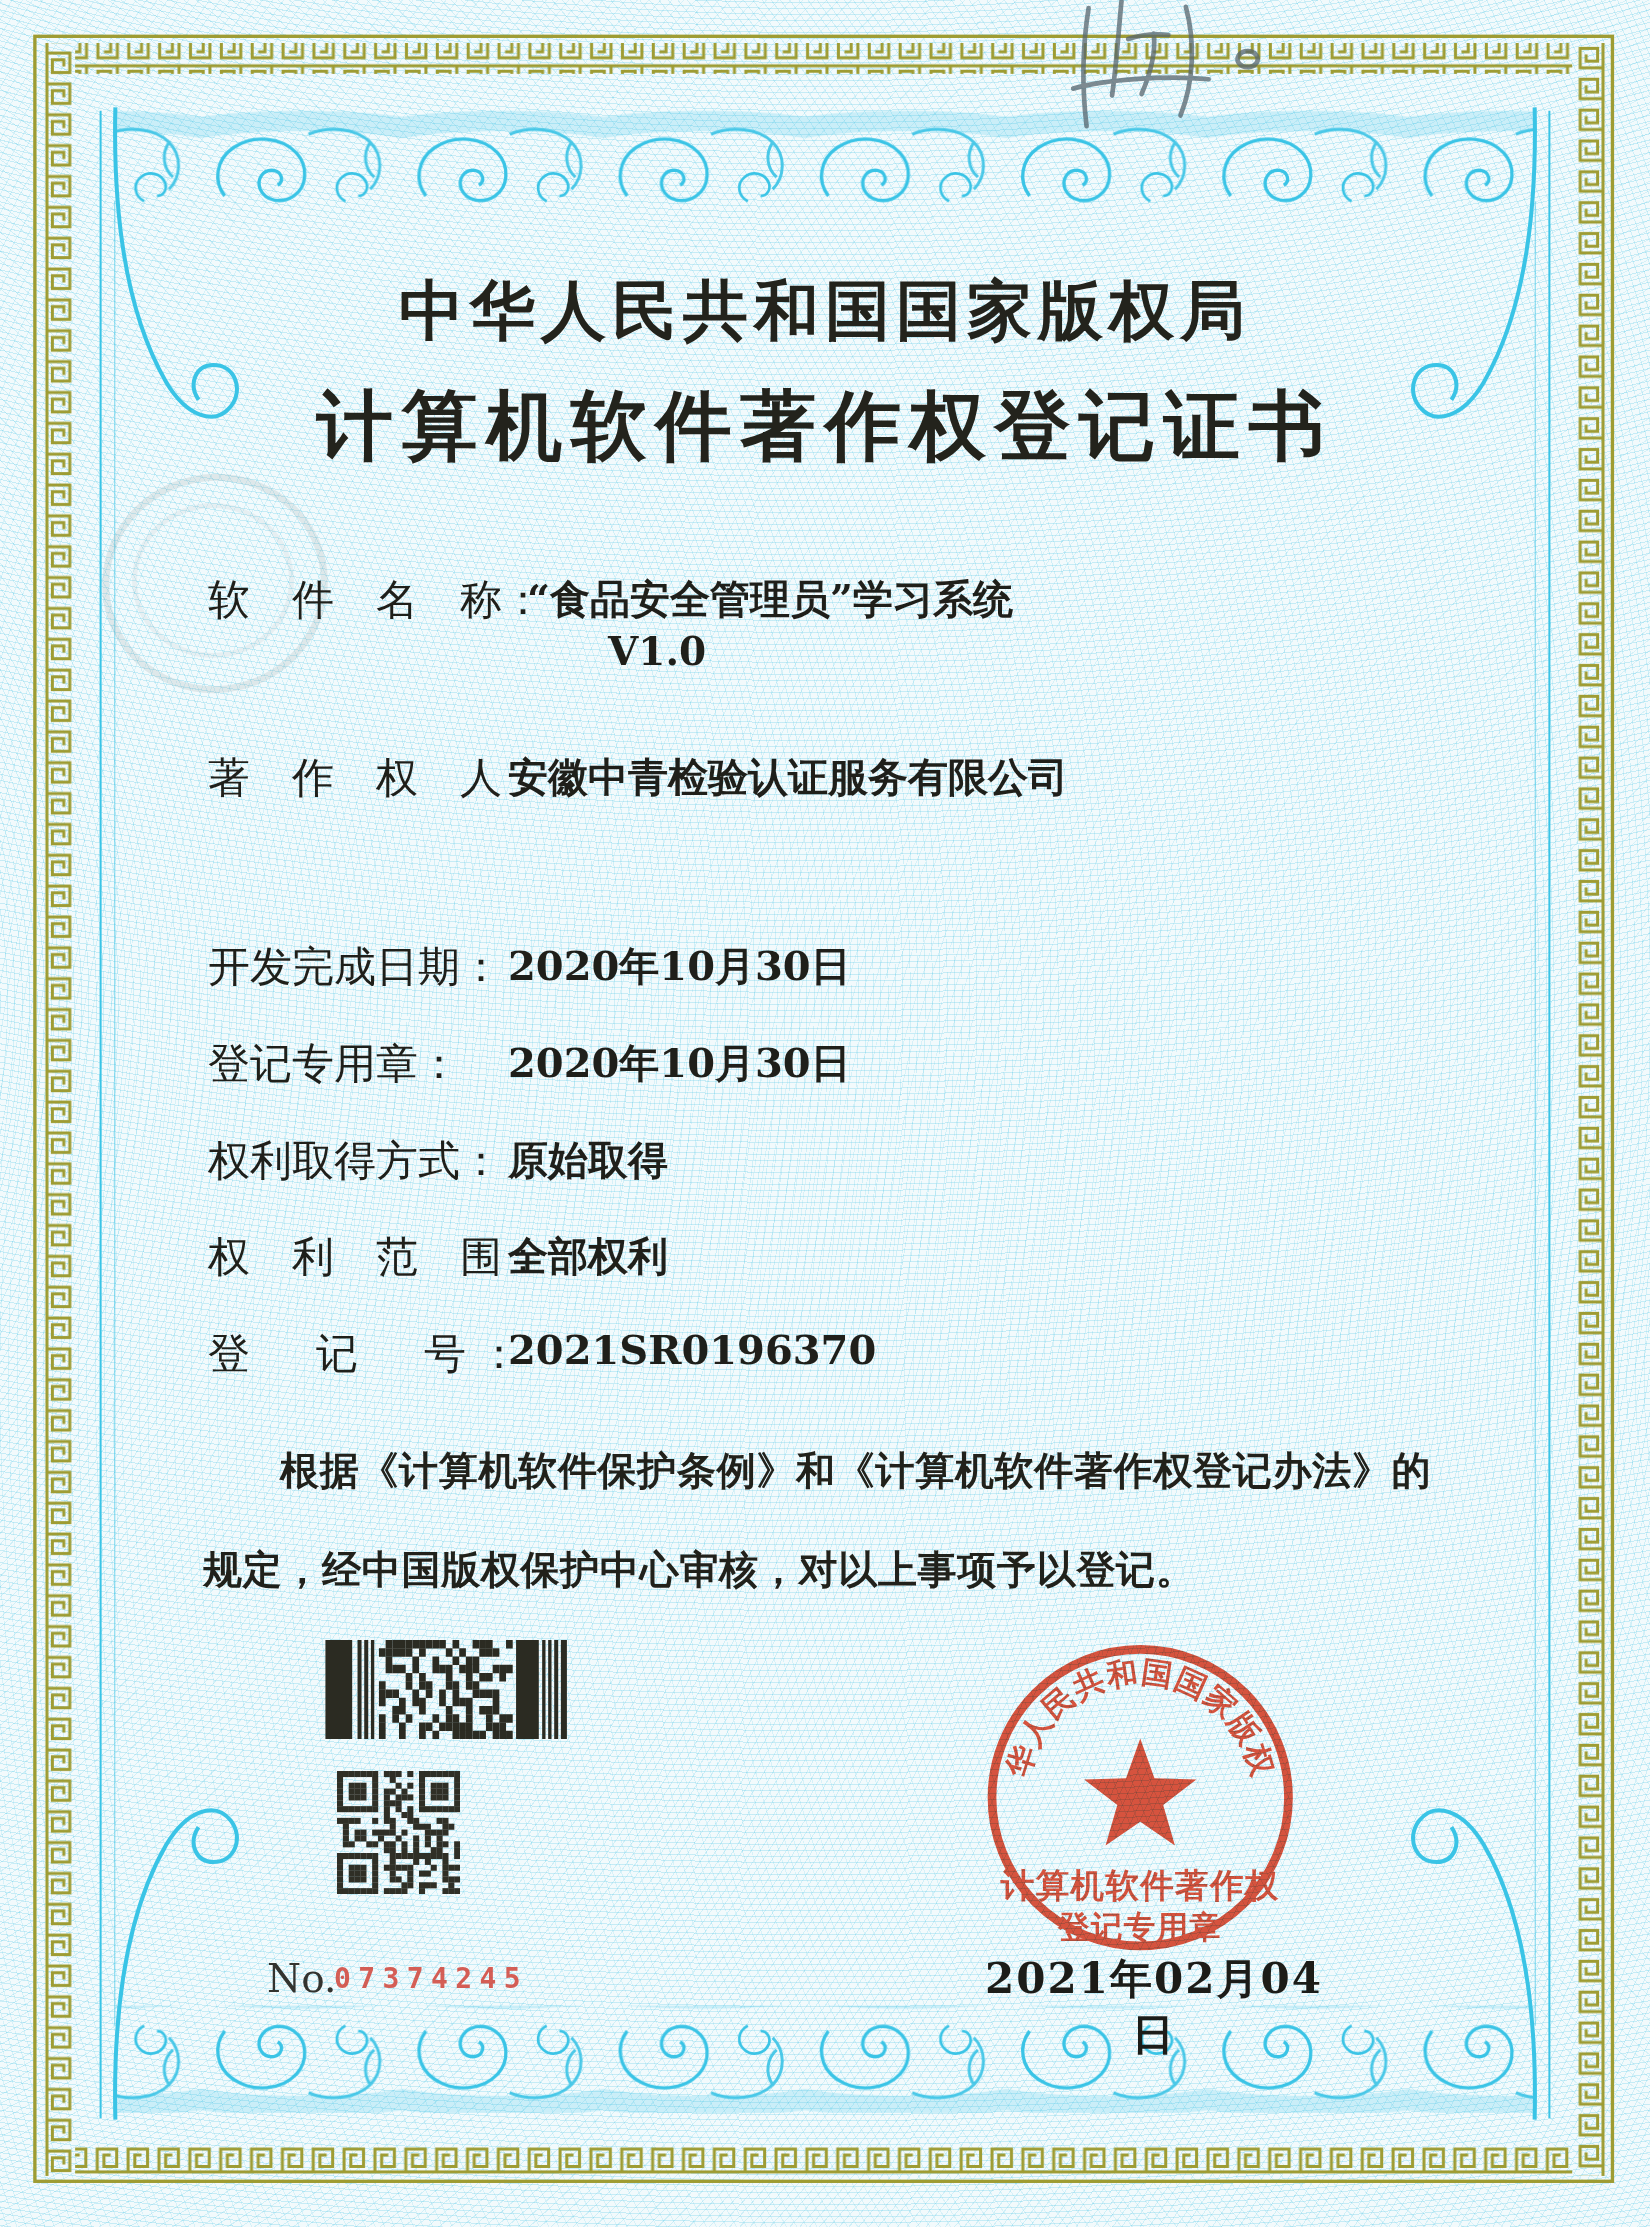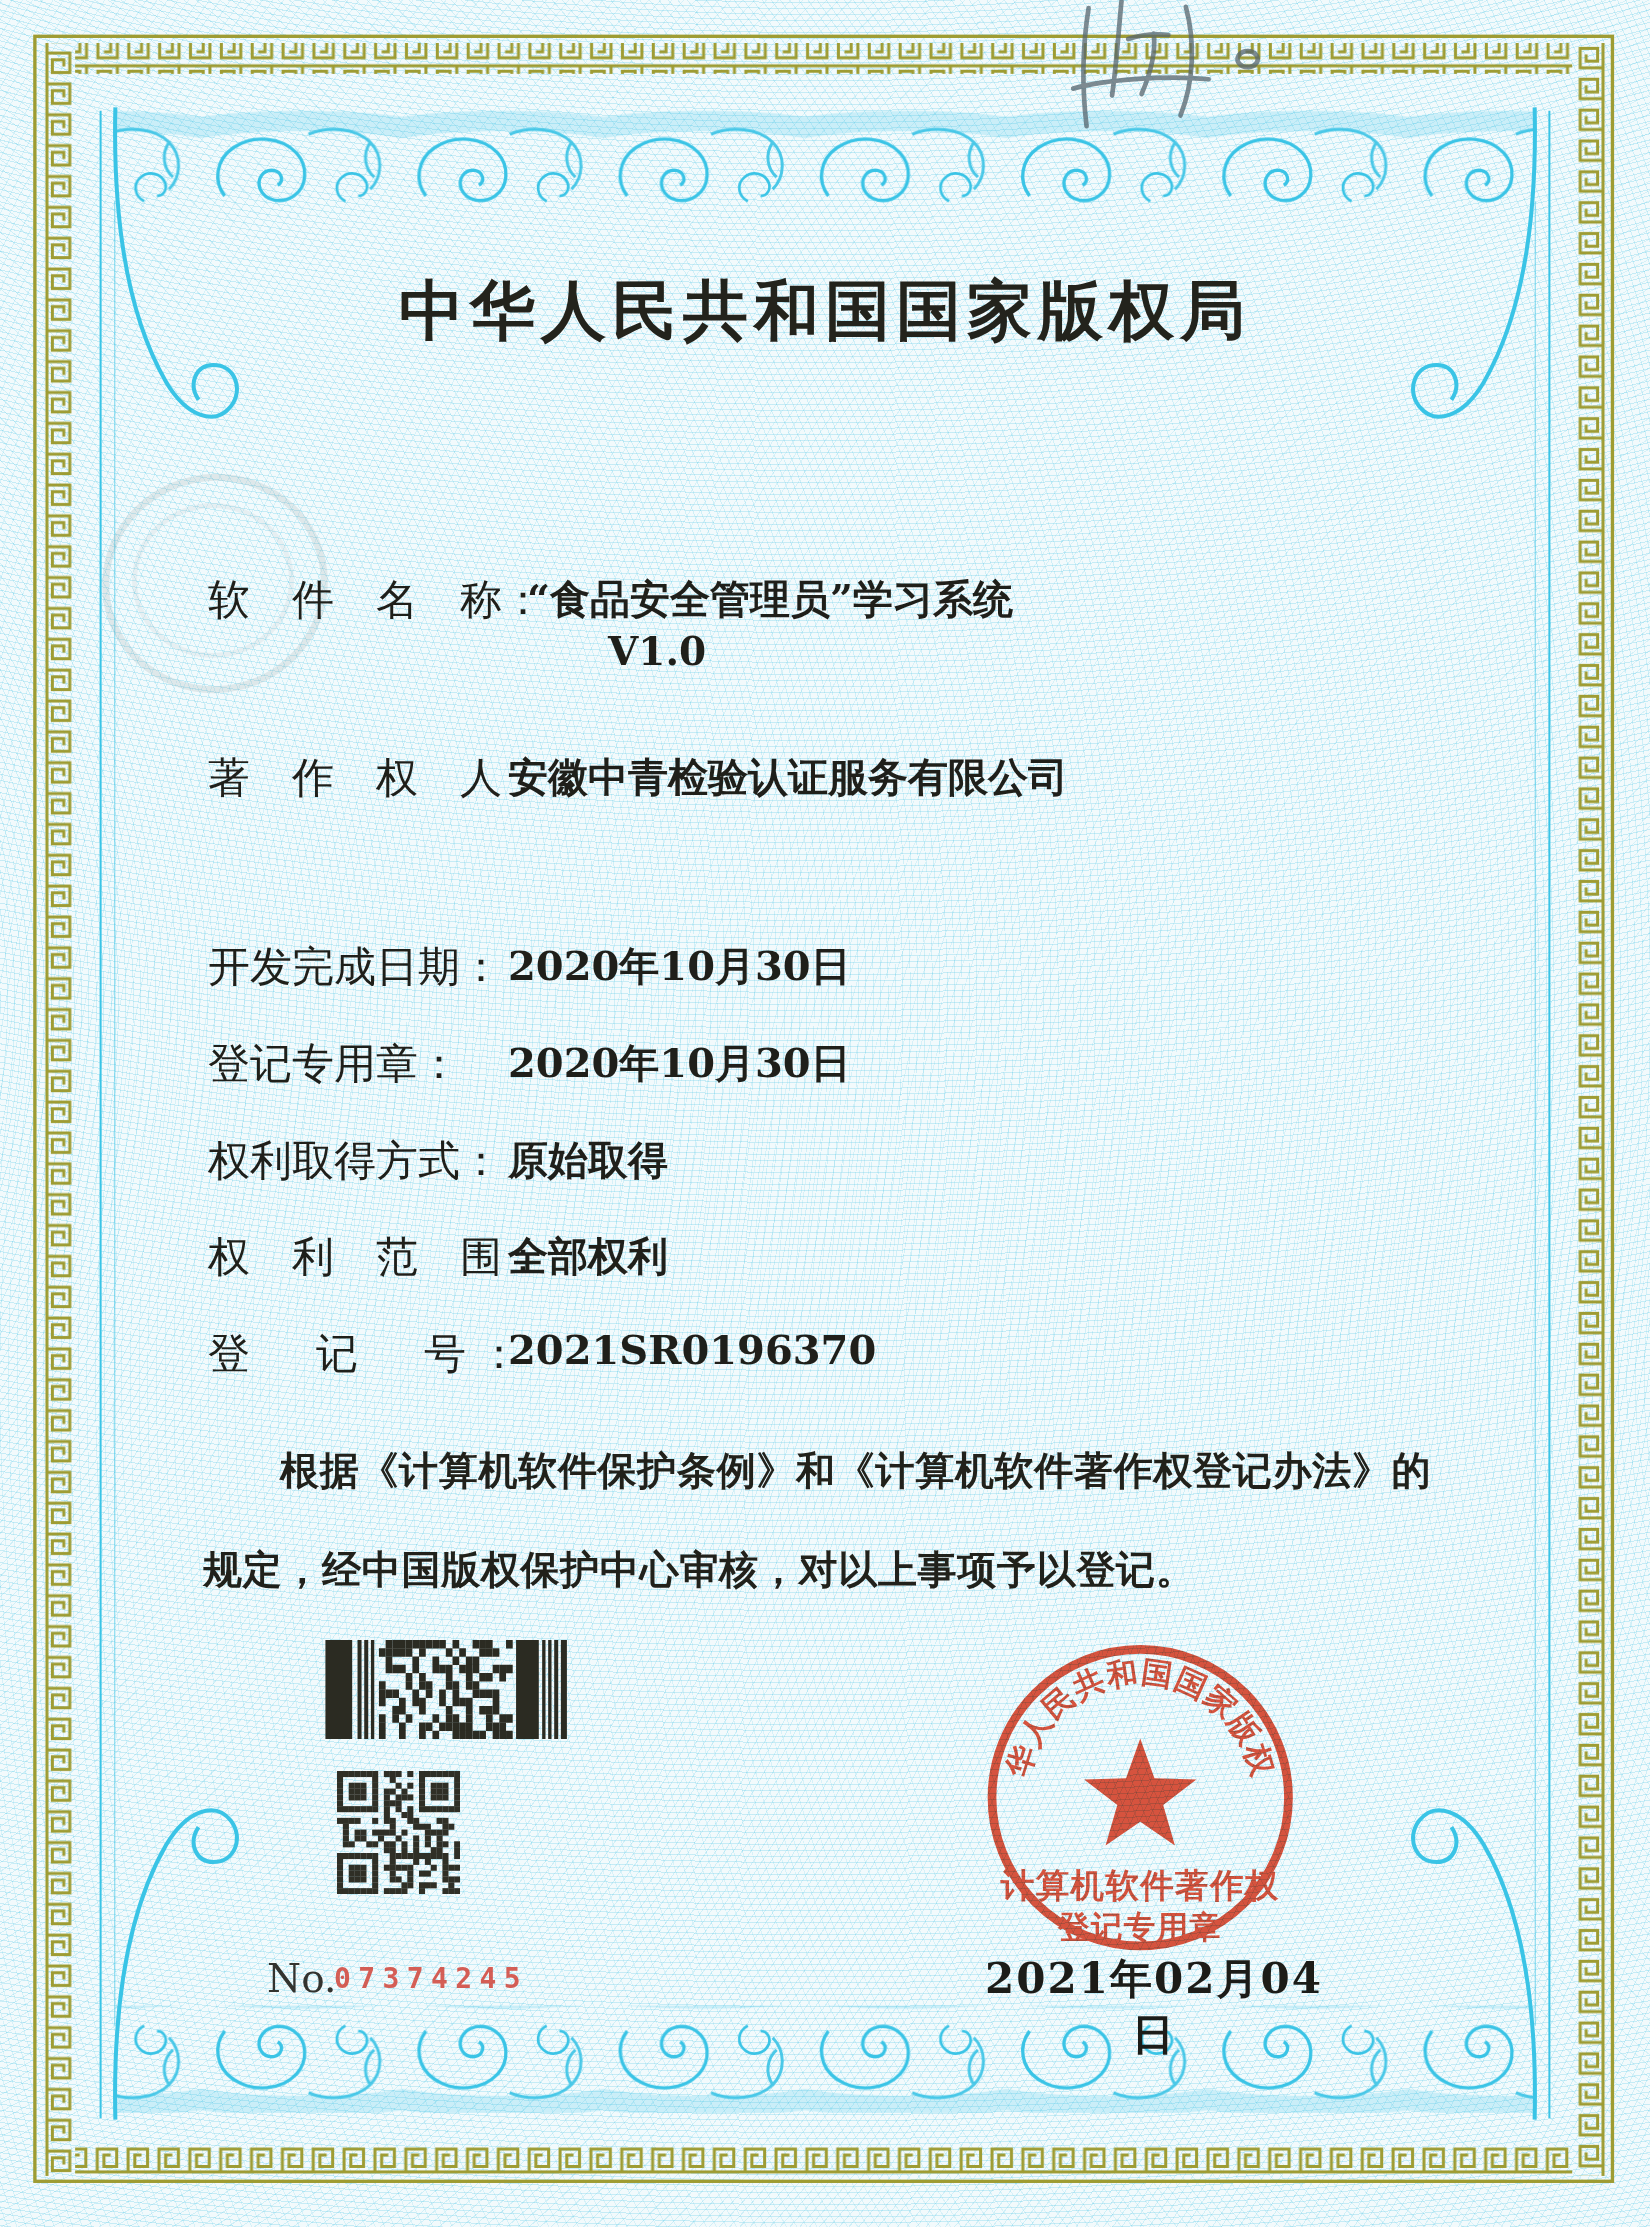--- a/index.html
+++ b/index.html
@@ -127,20 +127,21 @@
       <path d="M1768 10 C1782 62 1780 122 1760 172"></path>
       <path d="M1600 132 C1650 118 1740 112 1802 118"></path>
       <path d="M1860 100 a15 12 0 1 1 0.2 0"></path>
     </g>
   </svg>
 
   <div class="abs ghost-emboss"></div>
   <div class="abs ghost-emboss-inner"></div>
 
   <div class="abs title1">中华人民共和国国家版权局</div>
+  <div class="abs title2">计算机软件著作权登记证书</div>
 
 
   <div class="frow r1" style="top:572px">
     <span class="flabel">软　件　名　称：</span>
     <span class="fvalue">“食品安全管理员”学习系统</span>
   </div>
   <div class="abs value2">V1.0</div>
 
   <div class="frow r2" style="top:750px">
     <span class="flabel">著　作　权　人：</span>

